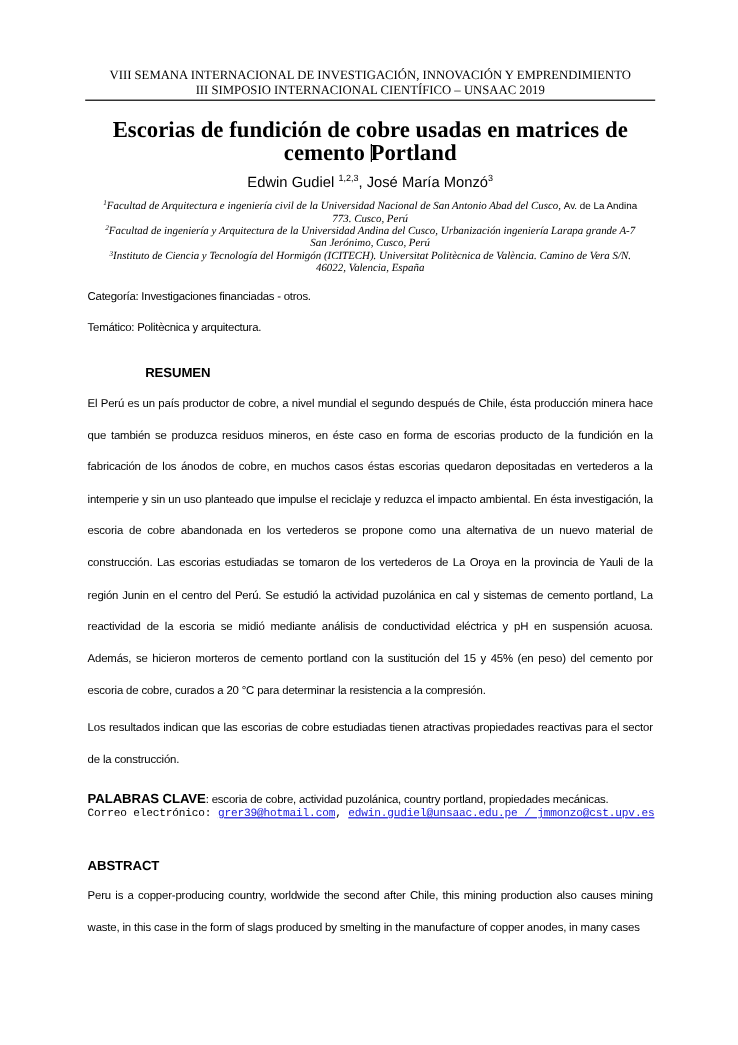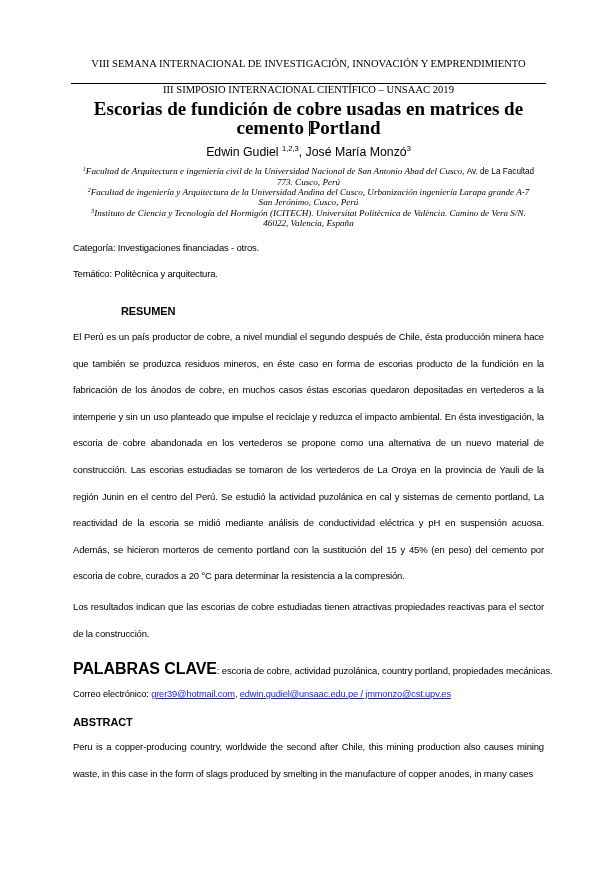--- a/index.html
+++ b/index.html
@@ -1,21 +1,21 @@
 <!DOCTYPE html>
 <html><head>
 <meta charset="utf-8">
 <style>
   html, body { margin: 0; padding: 0; background: #ffffff; }
   body { width: 615px; height: 871px; position: relative; overflow: hidden; color: #000; }
   .page { position: absolute; left: 0; top: 0; width: 575px; height: 871px; background: #fff; }
   .hdr { position: absolute; left: 71px; width: 475px; text-align: center;
          font-family: "Liberation Serif", serif; font-size: 10.6px; line-height: 12px; }
   .hdr1 { top: 58px; }
-  .hdr2 { top: 84px; font-family: Liberation Serif, serif; }
+  .hdr2 { top: 70px; font-family: Liberation Serif, serif; }
   .rule { position: absolute; left: 71px; top: 83px; width: 475px; height: 0; border-top: 1px solid #000; }
   .title { position: absolute; left: 71px; width: 475px; text-align: center;
            font-family: "Liberation Serif", serif; font-weight: bold; font-size: 19px; line-height: 19px; }
   .title1 { top: 99px; }
   .title2 { top: 118px; }
   .authors { position: absolute; left: 71px; width: 475px; top: 145px; text-align: center;
              font-family: Liberation Sans, sans-serif; font-size: 12.3px; line-height: 15px; }
   .authors sup { font-size: 7.5px; vertical-align: 5px; line-height: 0; }
   .aff { position: absolute; left: 71px; width: 475px; text-align: center;
          font-family: "Liberation Serif", serif; font-style: italic; font-size: 9.1px; line-height: 10.3px; }
@@ -28,22 +28,22 @@
   .cat { top: 242px; text-align: center; }
   .tem { top: 268px; }
   .sec { position: absolute; left: 73px; font-family: "Liberation Sans", sans-serif; font-weight: bold; font-size: 11px; letter-spacing: -0.1px; }
   .resumen-h { top: 305px; padding-left: 48px; }
   .abstract-h { top: 716px; }
   .body-p { position: absolute; left: 73px; width: 471px; font-family: "Liberation Sans", sans-serif;
             font-size: 9.5px; line-height: 26.6px; text-align: justify; letter-spacing: -0.15px; margin: 0; }
   .p1 { top: 324px; }
   .p2 { top: 594px; }
   .kw { position: absolute; left: 73px; top: 660px; font-family: "Liberation Sans", sans-serif; font-size: 9.5px; letter-spacing: -0.15px; white-space: nowrap; }
-  .kw b { font-size: 16px; letter-spacing: -0.1px; }
-  .email { position: absolute; left: 73px; top: 689px; font-family: Liberation Sans, sans-serif; font-size: 9.3px; letter-spacing: -0.15px; white-space: nowrap; text-align: center; }
+  .kw b { font-size: 11px; letter-spacing: -0.1px; }
+  .email { position: absolute; left: 73px; top: 672px; font-family: Liberation Mono, monospace; font-size: 9.3px; letter-spacing: -0.15px; white-space: nowrap; text-align: center; }
   .email a { color: #1a1ad8; text-decoration: underline; }
   .abs-p { top: 734px; }
   .cursor { display: inline-block; width: 1px; height: 15px; background: #000; vertical-align: -2px; margin-left: 1px; }
 </style>
 </head>
 <body>
 
 <div class="page">
 
   <div class="hdr hdr1">VIII SEMANA INTERNACIONAL DE INVESTIGACIÓN, INNOVACIÓN Y EMPRENDIMIENTO</div>
@@ -52,21 +52,21 @@
 
   <div class="title title1">Escorias de fundición de cobre usadas en matrices de cemento Portland</div>
   <div class="title title2"><span class="cursor"></span></div>
 
   <div class="authors">
     <span>Edwin Gudiel</span>
     <sup>1,2,3</sup><span>, </span><span>José María Monzó</span><sup>3</sup>
   </div>
 
   <div class="aff aff1">
-    <sup>1</sup><span>Facultad de Arquitectura e ingeniería civil de la Universidad Nacional de San Antonio Abad  del Cusco, </span><span class="nonit"> Av. de La Facultad</span><br>
+    <sup>1</sup><span>Facultad de Arquitectura e ingeniería civil de la Universidad Nacional de San Antonio Abad  del Cusco, </span><span class="nonit"> Av. de La Andina</span><br>
     <span>773. Cusco, Perú</span>
   </div>
   <div class="aff aff2">
     <sup>2</sup><span>Facultad de ingeniería y Arquitectura de la Universidad Andina del Cusco, Urbanización ingeniería Larapa grande A-7</span><br>
     <span>San Jerónimo, Cusco, Perú</span>
   </div>
   <div class="aff aff3">
     <sup>3</sup><span>Instituto de Ciencia y Tecnología del Hormigón (ICITECH). Universitat Politècnica de València. Camino de Vera S/N.</span><br>
     <span>46022, Valencia, España</span>
   </div>

